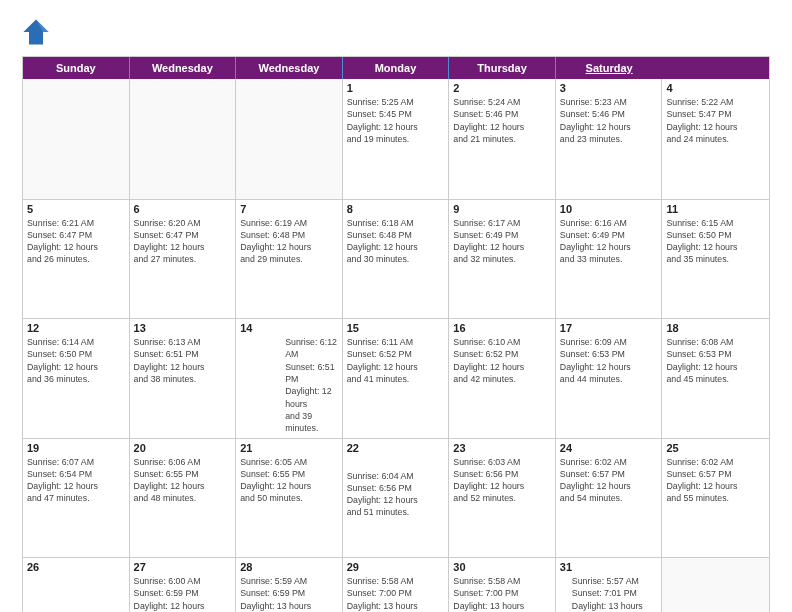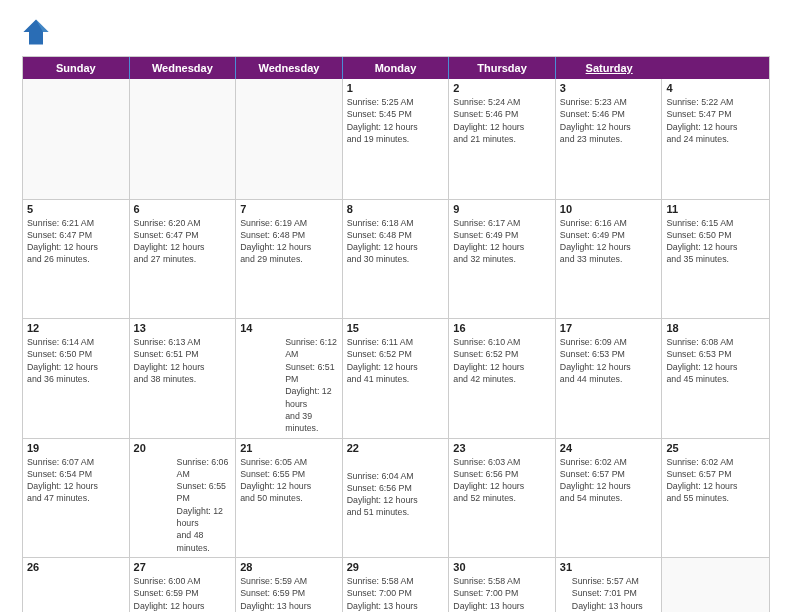--- a/index.html
+++ b/index.html
@@ -276,21 +276,21 @@
         <div class="cal-week">
           <div class="cal-cell">
             <div class="day-num">19</div>
             <div class="day-info" style="white-space: pre-line;">Sunrise: 6:07 AM
 Sunset: 6:54 PM
 Daylight: 12 hours
 and 47 minutes.</div>
           </div>
           <div class="cal-cell">
             <div class="day-num">20</div>
-            <div class="day-info" style="white-space: pre-line; margin-left: 43px;">Sunrise: 6:06 AM
+            <div class="day-info" style="white-space: pre-line;">Sunrise: 6:06 AM
 Sunset: 6:55 PM
 Daylight: 12 hours
 and 48 minutes.</div>
           </div>
           <div class="cal-cell">
             <div class="day-num">21</div>
             <div class="day-info" style="white-space: pre-line;">Sunrise: 6:05 AM
 Sunset: 6:55 PM
 Daylight: 12 hours
 and 50 minutes.</div>

